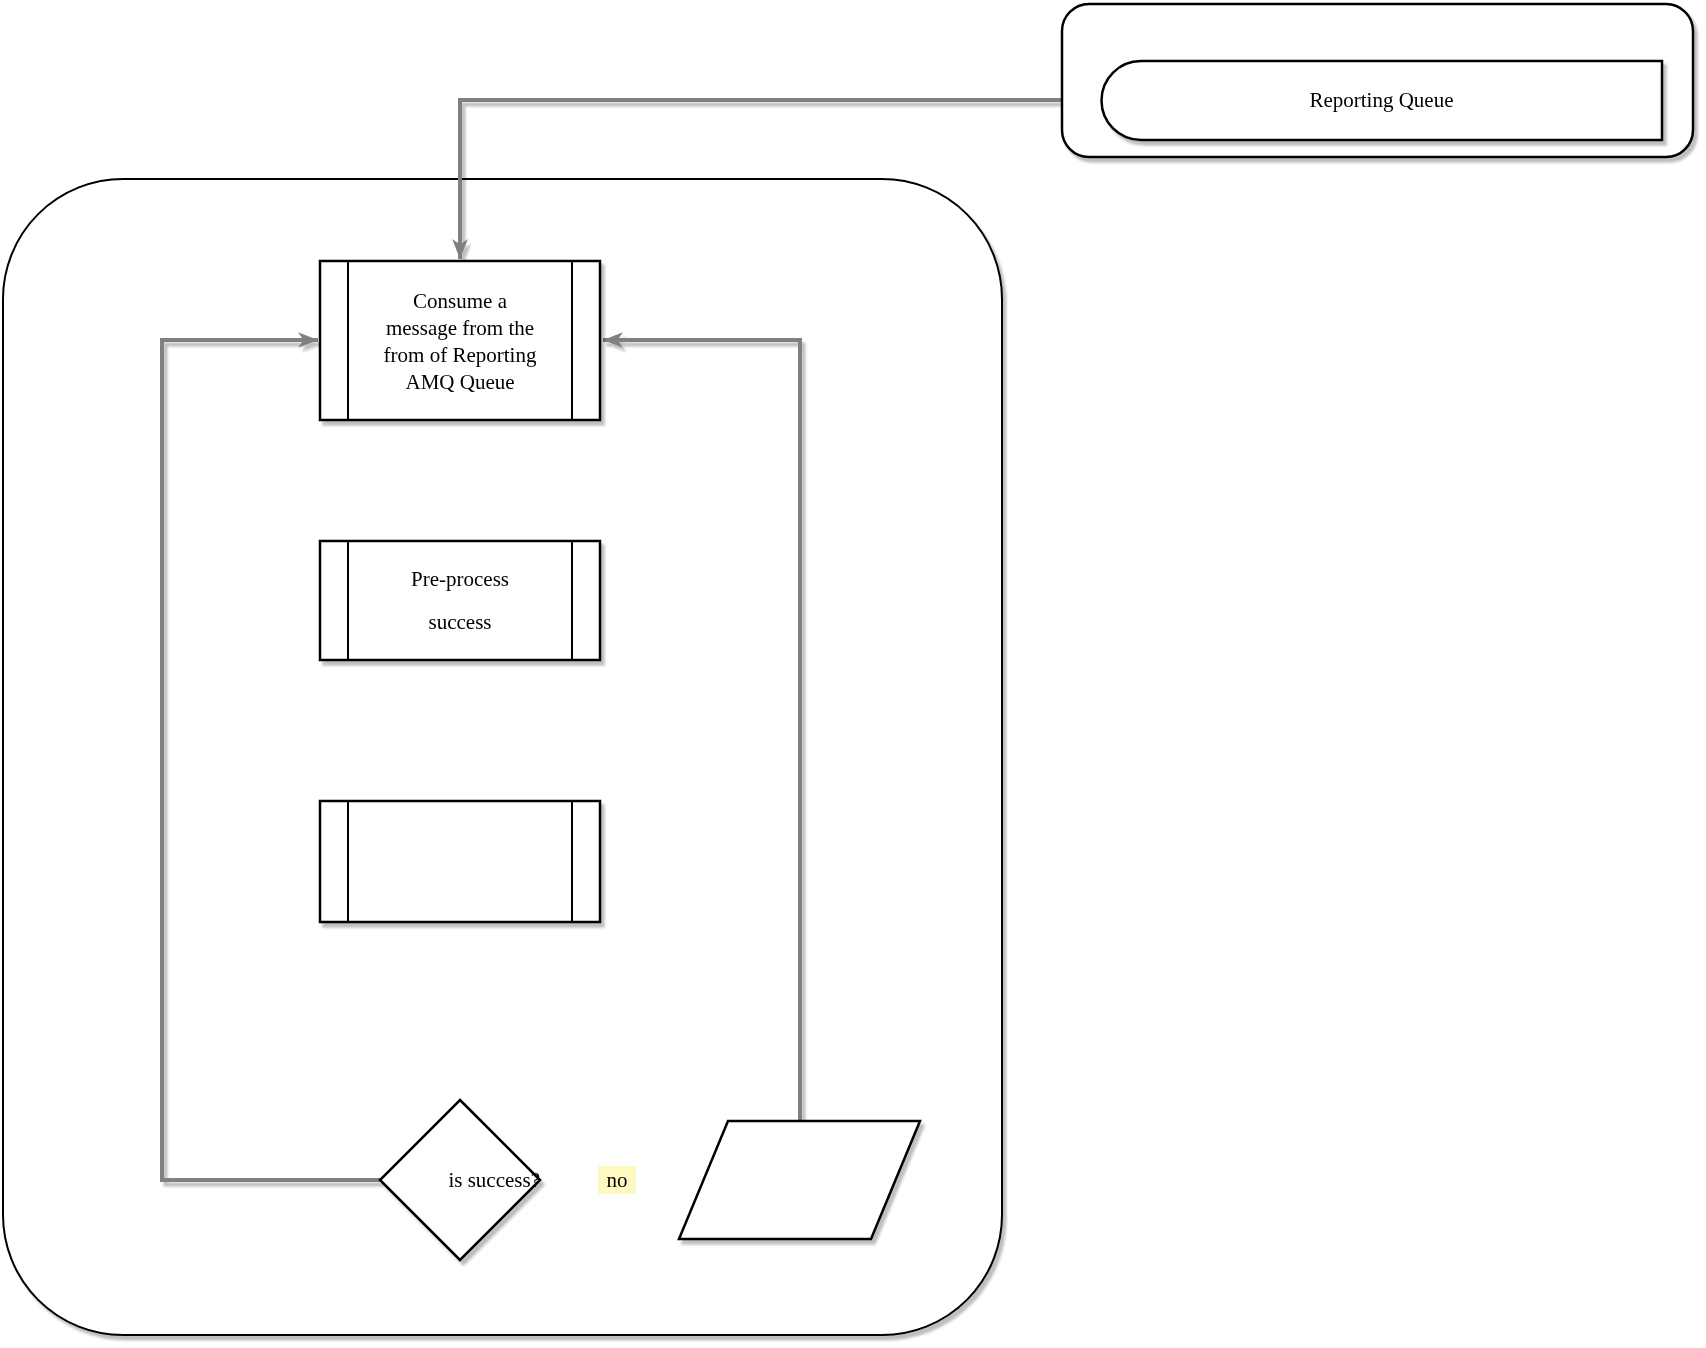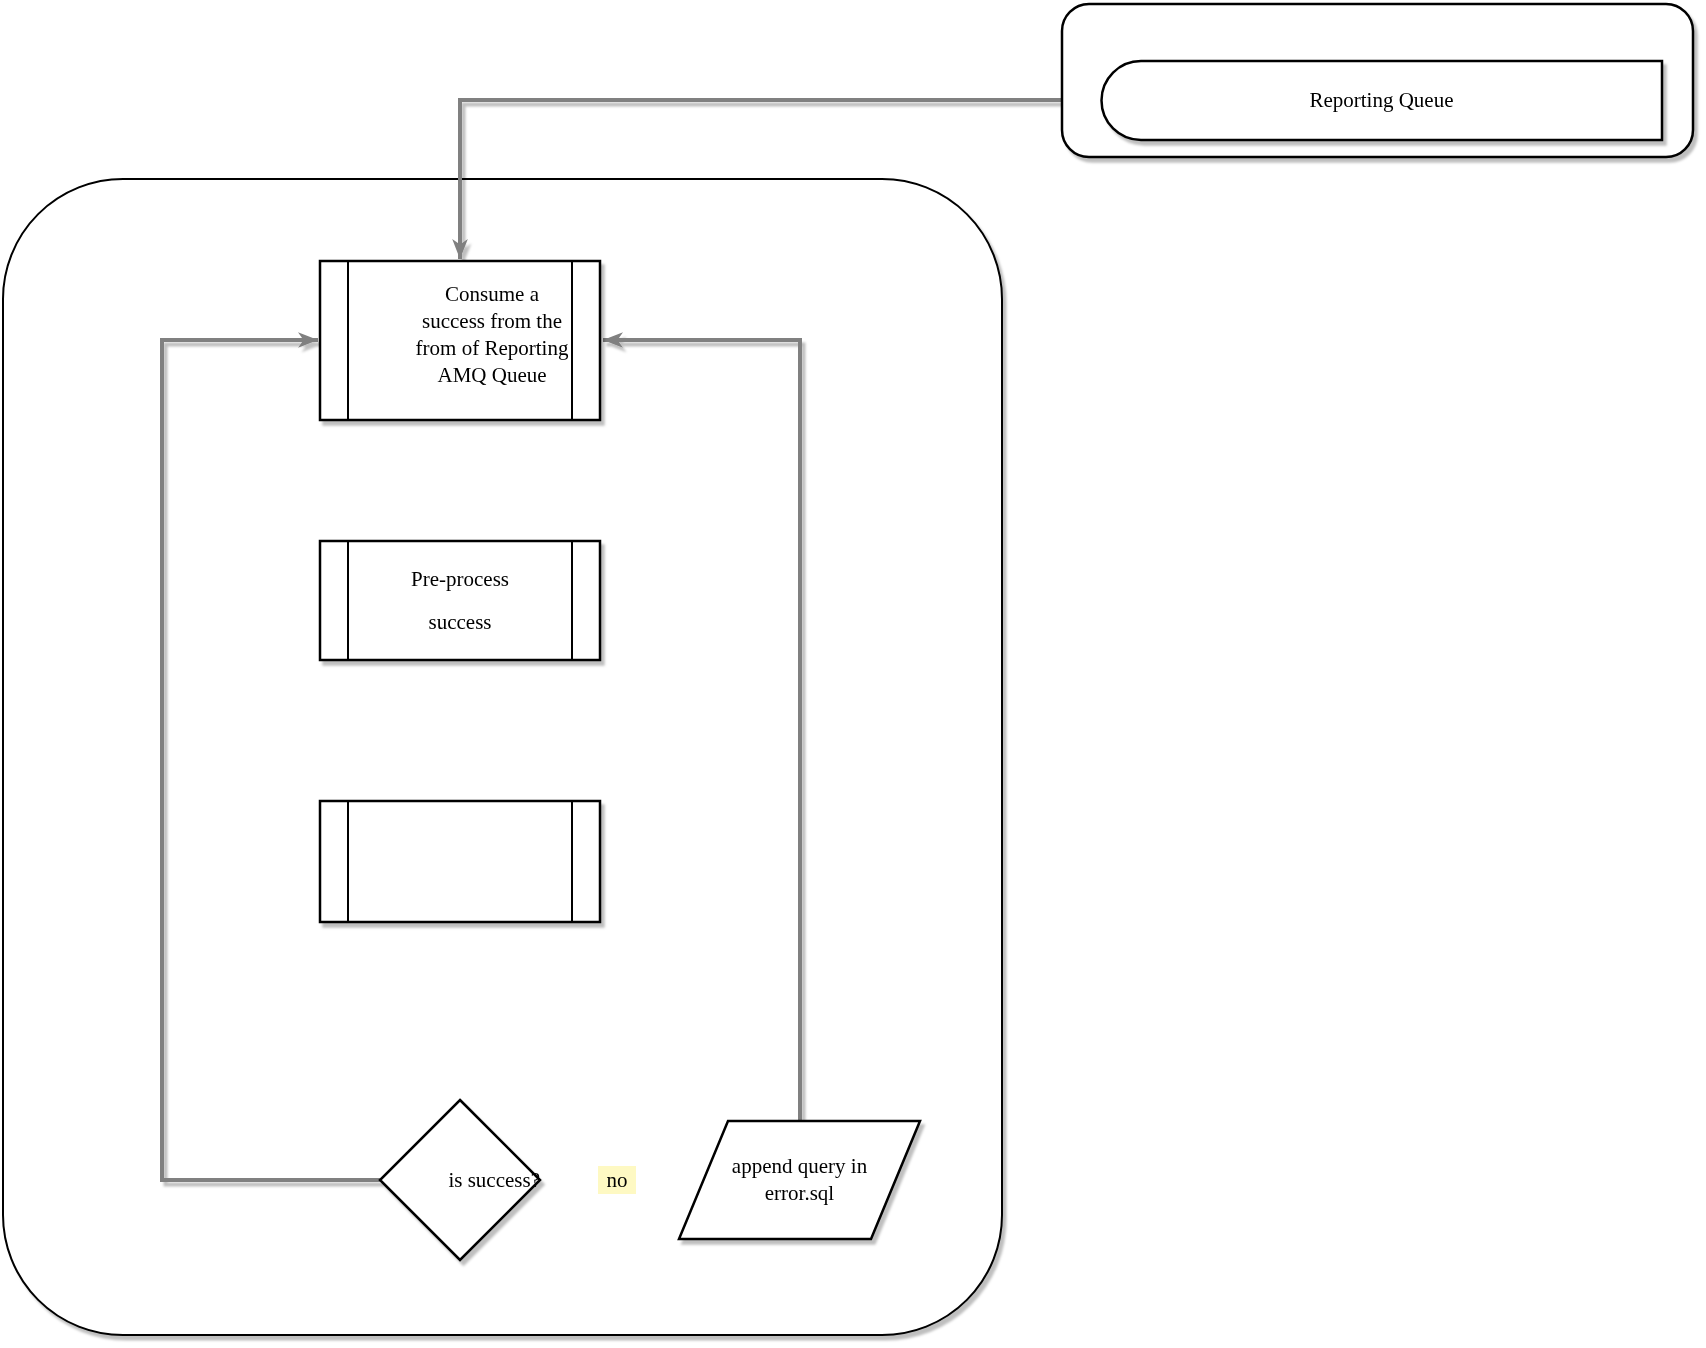--- a/index.html
+++ b/index.html
@@ -81,37 +81,33 @@
 
     <polygon points="460,1100 540,1180 460,1260 380,1180" fill="#ffffff" stroke="#000000" stroke-width="2.5" filter="url(#ds)"></polygon>
 
     <polygon points="728,1121 920,1121 871,1239 679,1239" fill="#ffffff" stroke="#000000" stroke-width="2.5" filter="url(#ds)"></polygon>
   </svg>
 
   <div class="lbl" style="left:1101px;top:61px;width:561px;height:79px;">
     <div>Reporting Queue</div>
   </div>
 
-  <div class="lbl" style="left:320px;top:255px;width:280px;height:159px;padding-left:32px;">
+  <div class="lbl" style="left:320px;top:262px;width:280px;height:159px;">
     <div>Consume a</div>
-    <div>success from the</div>
+    <div>message from the</div>
     <div>from of Reporting</div>
     <div>AMQ Queue</div>
   </div>
 
   <div class="lbl" style="left:320px;top:541px;width:280px;height:119px;gap:16px;">
     <div>Pre-process</div>
     <div>success</div>
   </div>
 
 
   <div class="lbl" style="left:380px;top:1155px;width:160px;height:50px;align-items:flex-end;">
     <div>is success?</div>
   </div>
 
-  <div class="lbl" style="left:679px;top:1121px;width:241px;height:118px;">
-    <div>append query in</div>
-    <div>error.sql</div>
-  </div>
 
   <div class="edge-lbl" style="left:598px;top:1166px;min-width:30px;height:28px;">no</div>
 
 </div>
 
 </body></html>

